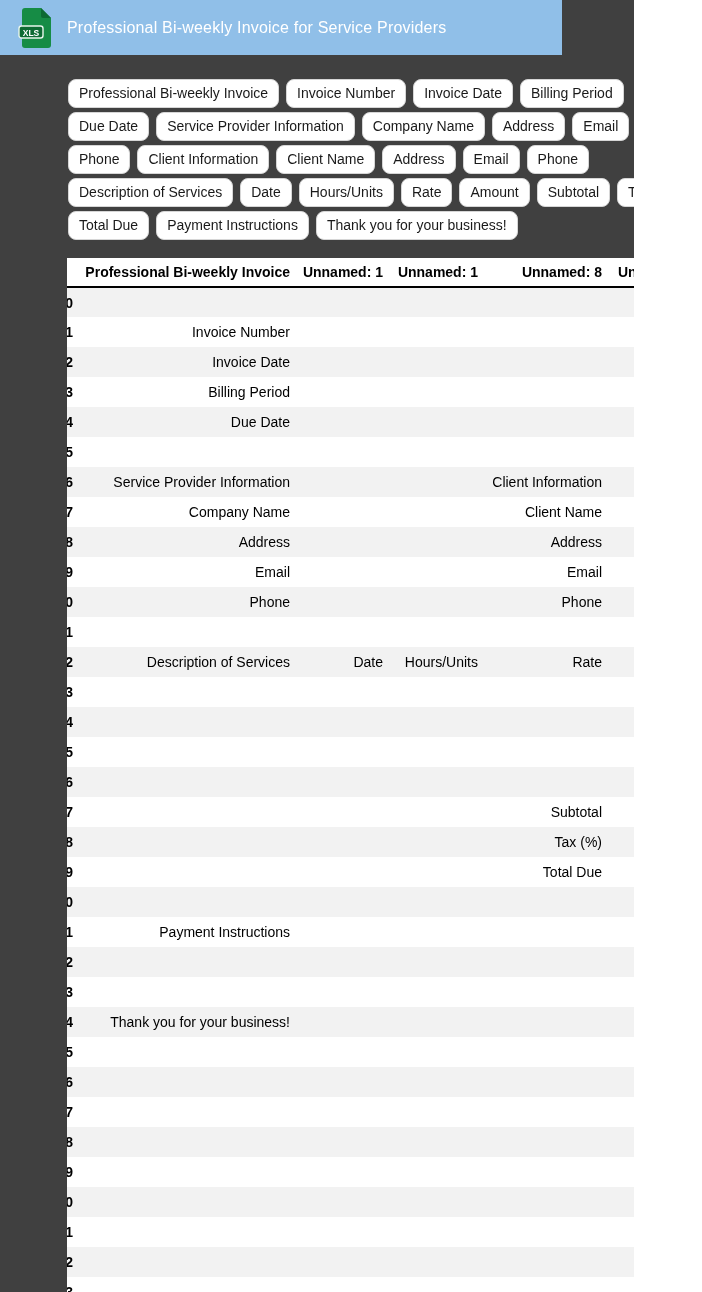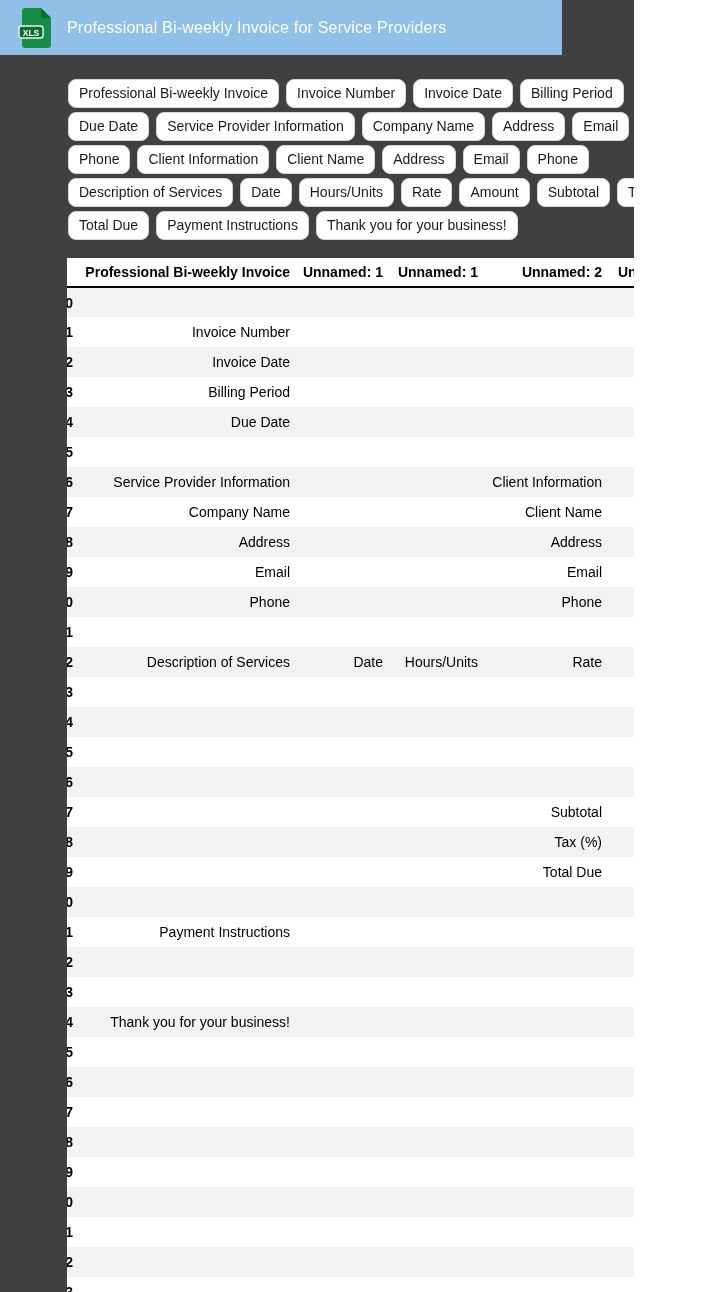--- a/index.html
+++ b/index.html
@@ -114,21 +114,21 @@
         <col class="c-2">
           <col class="c-3">
           <col class="c-4">
       </colgroup>
       <thead>
         <tr>
             <th></th>
             <th>Professional Bi-weekly Invoice</th>
             <th>Unnamed: 1</th>
             <th>Unnamed: 1</th>
-            <th>Unnamed: 2</th>
+            <th>Unnamed: 8</th>
             <th>Unnamed: 4</th>
           </tr>
       </thead>
       <tbody>
           <tr>
             <td class="idx">0</td>
             <td></td>
             <td></td>
             <td></td>
             <td></td>

